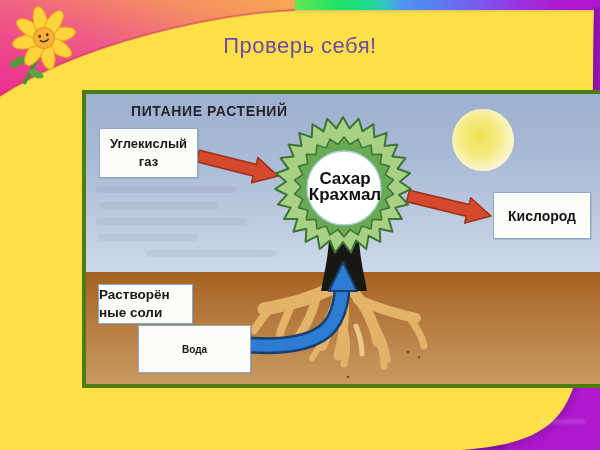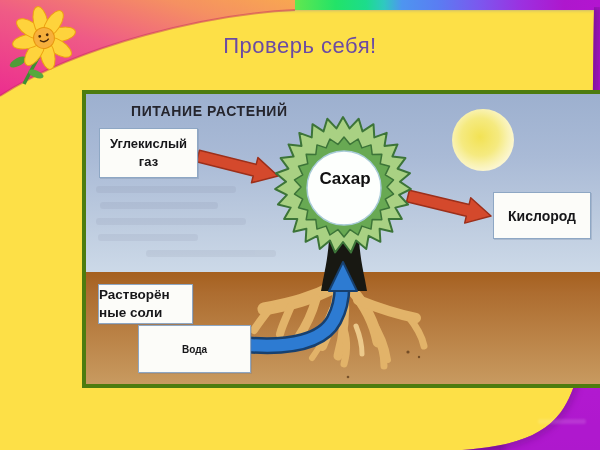--- a/index.html
+++ b/index.html
@@ -201,15 +201,16 @@
 
     <div class="dbox box-co2 pre">Углекислый
 газ</div>
     <div class="dbox box-oxygen">Кислород</div>
     <div class="dbox box-salts pre">Растворён
 ные соли</div>
     <div class="dbox box-water">Вода</div>
 
     <div class="tree-label">
       <div>Сахар</div>
+      <div>Крахмал</div>
     </div>
   </div>
 </div>
 
 </body></html>

